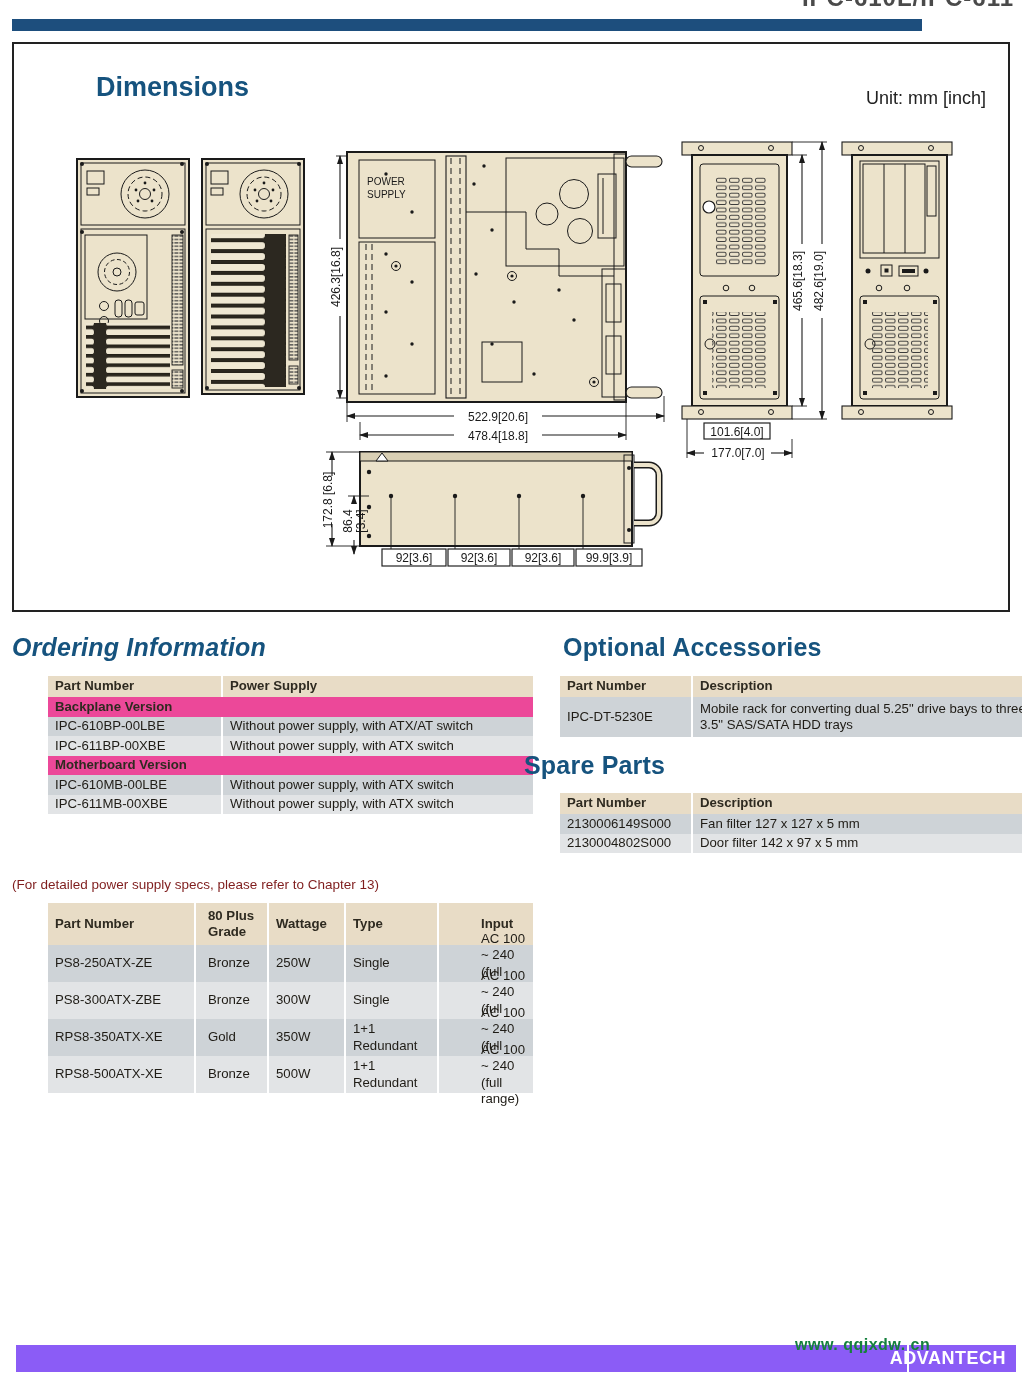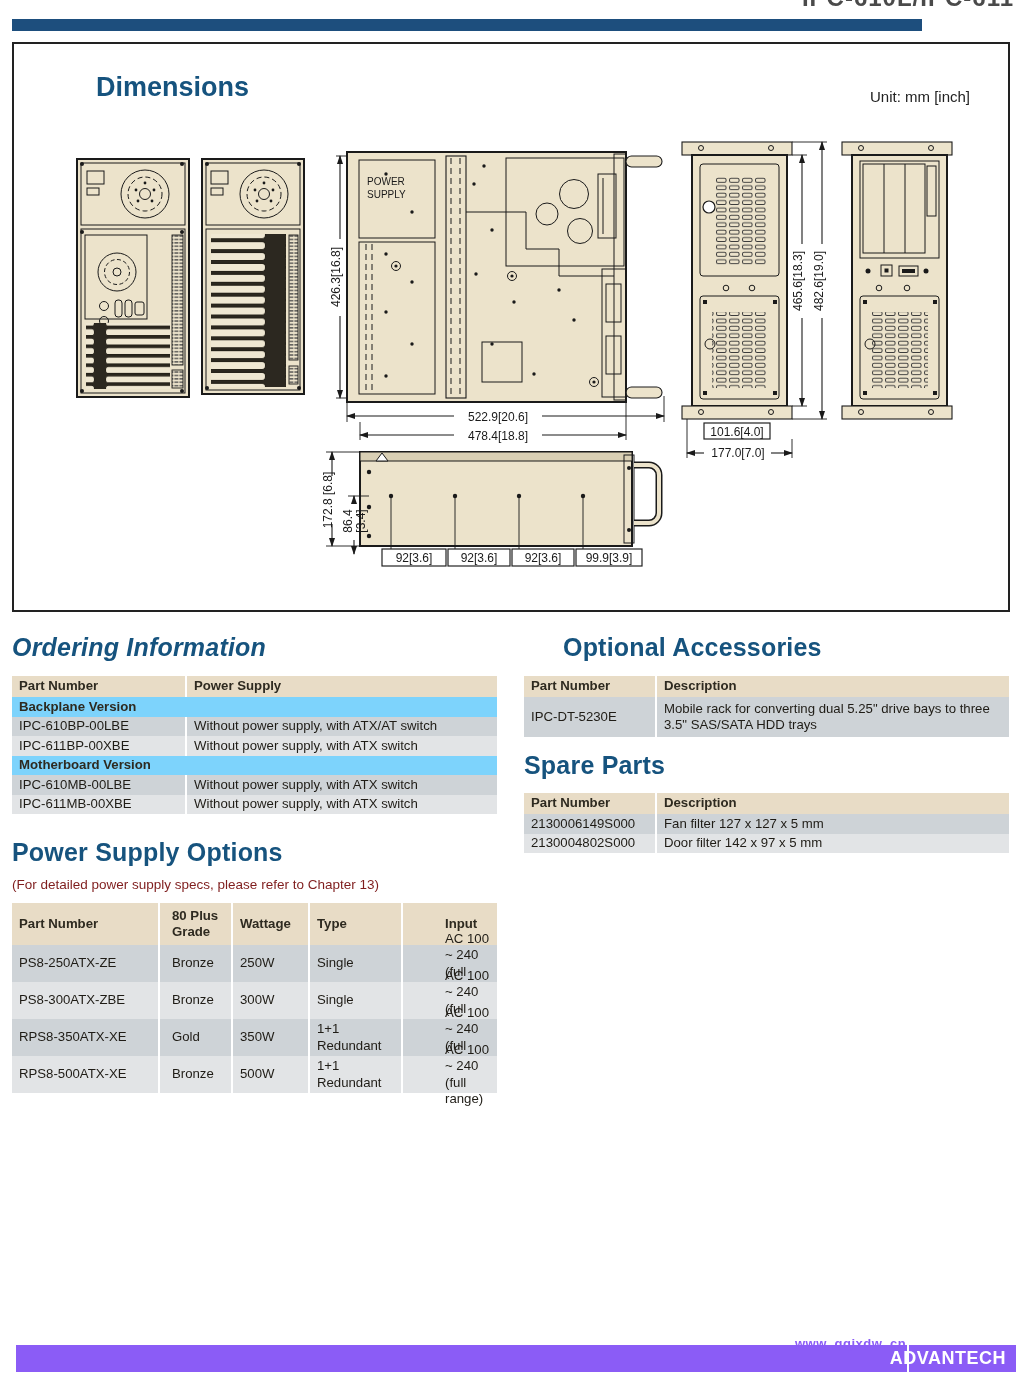--- a/index.html
+++ b/index.html
@@ -6,47 +6,47 @@
   .page{position:relative;width:1022px;height:1399px;background:#fff;
         font-family:"Liberation Sans",sans-serif;color:#1f1c16;overflow:hidden;}
   
   .top-clip{position:absolute;top:0;right:8px;width:280px;height:9px;overflow:hidden;}
   .top-clip span{display:block;margin-top:-16px;font-size:24px;font-weight:bold;color:#4a4a4a;
         text-align:right;letter-spacing:1px;}
   .top-bar{position:absolute;left:12px;top:19px;width:910px;height:12px;background:#1d4e7d;}
   
   .dimbox{position:absolute;left:12px;top:42px;width:994px;height:566px;border:2px solid #222;background:#fff;}
   .dim-title{position:absolute;left:34px;top:28px;font-size:27px;font-weight:bold;color:#16537e;margin-left:48px;}
-  .unit-label{position:absolute;right:38px;top:44px;font-size:15px;color:#222;}
+  .unit-label{position:absolute;right:22px;top:44px;font-size:18px;color:#222;}
   .dim-svg{position:absolute;left:0;top:0;}
   
   .sec-title{position:absolute;font-size:25px;font-weight:bold;color:#16537e;letter-spacing:0.2px;}
   .note{position:absolute;font-size:13.5px;color:#7f1d1d;}
   
-  .tbl{position:absolute;width:485px;font-size:13.2px;}
+  .tbl{position:absolute;width:485px;font-size:13.2px;margin-left:36px;}
   .trow{display:flex;gap:2px;}
   .cell{padding:0 0 0 7px;display:flex;flex-direction:column;justify-content:center;line-height:1.22;}
   .th{font-weight:bold;color:#2e2a20;}
   .bg-head{background:#e8dcc6;}
-  .bg-group{background:#7dd3fc;}
+  .bg-group{background:#ec4899;}
   .bg-dark{background:#ced3d7;}
   .bg-light{background:#e2e4e6;}
   .h21{height:21px;} .h19{height:19.5px;} .h40{height:40px;} .h42{height:42px;} .h37{height:37px;}
   
   .oc1{width:166px;} .oc2{flex:1;}
   
   .ac1{width:124px;} .ac2{flex:1;}
   
   .pc1{width:139px;} .pc2{width:59px;padding-left:12px;} .pc3{width:68px;} .pc4{width:84px;} .pc5{flex:1;padding-left:42px;}
   
   .footer-bar{position:absolute;left:16px;top:1345px;width:1000px;height:27px;background:#8b5cf6;}
   .footer-logo{position:absolute;right:10px;top:0;height:27px;line-height:27px;color:#fff;
         font-weight:bold;font-size:18px;letter-spacing:0.5px;}
   .footer-divider{position:absolute;left:891px;top:0;width:2px;height:27px;background:#fff;}
-  .watermark{position:absolute;left:795px;top:1336px;font-size:13px;font-weight:bold;color:#8b5cf6;
+  .watermark{position:absolute;left:795px;top:1336px;font-size:16px;font-weight:bold;color:#15803d;
         letter-spacing:0.5px;z-index:5;}
   svg .dim{font-family:"Liberation Sans",sans-serif;font-size:12px;fill:#1a1a1a;}
   svg .dimsm{font-family:"Liberation Sans",sans-serif;font-size:10px;fill:#1a1a1a;}
   svg .dimline{stroke:#1a1a1a;stroke-width:1.1;fill:none;}
   svg .ext{stroke:#1a1a1a;stroke-width:0.9;fill:none;}
   svg .body{fill:#ece3cb;stroke:#1a1a1a;stroke-width:2;}
   svg .part{fill:#ece3cb;stroke:#1a1a1a;stroke-width:1.1;}
   svg .thin{fill:none;stroke:#1a1a1a;stroke-width:1;}
   svg .dot{fill:#1a1a1a;}
 </style>
@@ -384,21 +384,20 @@
     <div class="trow">
       <div class="cell bg-dark h19 ac1">2130006149S000</div>
       <div class="cell bg-dark h19 ac2">Fan filter 127 x 127 x 5 mm</div>
     </div>
     <div class="trow">
       <div class="cell bg-light h19 ac1">2130004802S000</div>
       <div class="cell bg-light h19 ac2">Door filter 142 x 97 x 5 mm</div>
     </div>
   </div>
 
-  <div class="sec-title" style="left:12px;top:838px;">Power Supply Options</div>
   <div class="note" style="left:12px;top:877px;">(For detailed power supply specs, please refer to Chapter 13)</div>
   <div class="tbl" style="left:12px;top:903px;">
     <div class="trow">
       <div class="cell th bg-head h42 pc1">Part Number</div>
       <div class="cell th bg-head h42 pc2">80 Plus Grade</div>
       <div class="cell th bg-head h42 pc3">Wattage</div>
       <div class="cell th bg-head h42 pc4">Type</div>
       <div class="cell th bg-head h42 pc5">Input</div>
     </div>
     <div class="trow">

